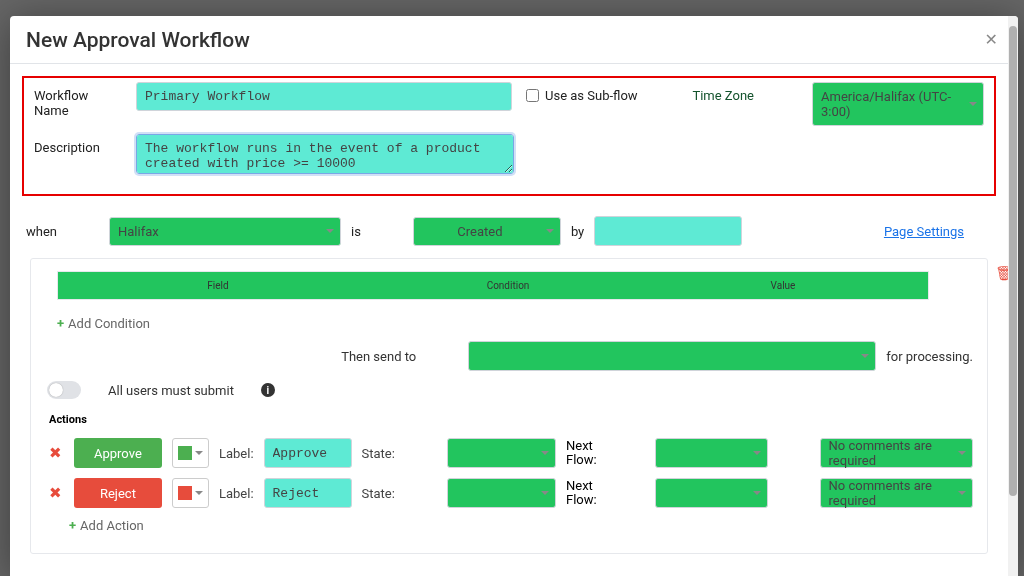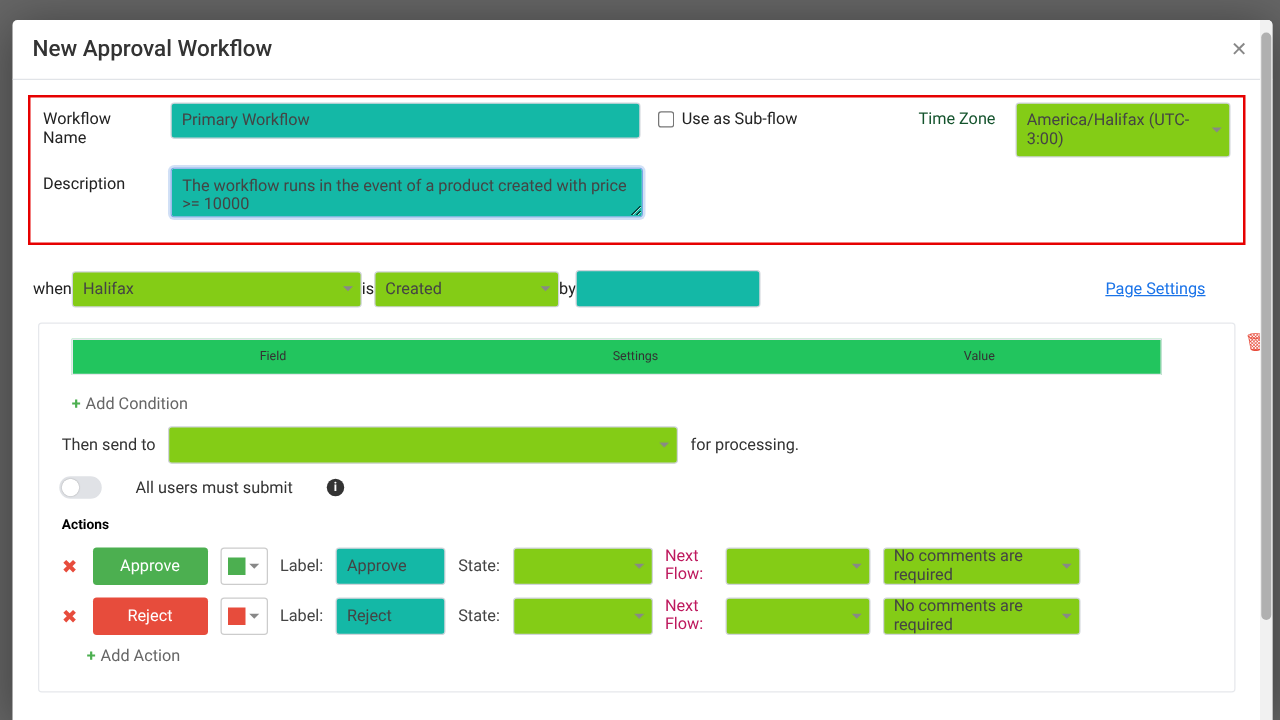--- a/index.html
+++ b/index.html
@@ -17,84 +17,84 @@
     background: #fff;
     border-radius: 4px 4px 0 0;
     box-shadow: 0 4px 40px rgba(0,0,0,.4);
     display: flex; flex-direction: column;
     overflow: hidden;
   }
   .modal-header {
     display: flex; align-items: center; justify-content: space-between;
     padding: 10px 16px; border-bottom: 1px solid #e1e4e8;
   }
-  .modal-title { font-size: 18px; color: #333; font-weight: 500; }
+  .modal-title { font-size: 21px; color: #333; font-weight: 500; }
   .close-x { color: #888; font-size: 16px; cursor: pointer; padding: 4px; background:none; border:none; }
 
   .modal-body { position: relative; flex: 1; overflow-y: auto; padding: 12px 12px 20px 12px; }
 
   .scrollbar-track { position:absolute; right:0; top:0; width:10px; height:100%; background:#f1f1f1; }
   .scrollbar-thumb { position:absolute; right:1px; top:10px; width:8px; height:470px; background:#b0b0b0; border-radius:4px; }
 
   
   .highlight-box {
     border: 2px solid #e60000;
     padding: 4px 10px 12px;
     margin-bottom: 8px;
     width: 974px;
   }
   .row { display: flex; align-items: flex-start; gap: 10px; margin-bottom: 8px; }
   .label { font-size: 13px; color: #222; width: 92px; padding-top: 6px; }
   .text-input {
     font-size: 13px; color: #444; padding: 6px 8px;
-    border: 1px solid #d0d4da; border-radius: 3px; background:#14b8a6;
+    border: 1px solid #d0d4da; border-radius: 3px; background:#5eead4;font-family:Liberation Mono, monospace;
   }
   .name-input { width: 376px; }
   .desc-input {
     width: 378px; height: 40px; resize: both;
     border: 1px solid #7aa7e6 !important;
     box-shadow: 0 0 0 2px rgba(122,167,230,.35);
     overflow:auto;
   }
   .checkbox-wrap { display: flex; align-items: center; gap: 6px; font-size:13px; color:#222; margin-left: 4px; margin-top:6px;}
   .tz-label { font-size:13px; color:#14532d; margin-left:auto; margin-right:6px; padding-top:6px;}
   .select-box {
     position: relative;
     display:flex; align-items:center; justify-content:space-between;
-    font-size:13px; color:#444; background:#84cc16;
+    font-size:13px; color:#444; background:#22c55e;
     border:1px solid #d0d4da; border-radius:3px;
-    padding: 6px 22px 6px 8px; cursor:pointer;
+    padding: 6px 22px 6px 8px; cursor:pointer;margin-left:42px;
   }
   .caret {
     position:absolute; right:6px; top:50%; transform:translateY(-50%);
     width:0;height:0;border-left:4px solid transparent;border-right:4px solid transparent;border-top:4.5px solid #888;
   }
   .tz-select { width: 172px; }
 
   
-  .trigger-row { display:flex; align-items:center; padding: 12px 4px; font-size:13px; color:#222;}
+  .trigger-row { display:flex; align-items:center; gap:10px; padding: 12px 4px; font-size:13px; color:#222;}
   .trig-select-1 { width: 232px; }
-  .trig-select-2 { width: 148px; }
+  .trig-select-2 { width: 148px; justify-content: center; }
   .trig-input { width: 148px; height:30px; }
   .page-settings { margin-left:auto; color:#1a73e8; font-size:13px; text-decoration:underline; cursor:pointer; margin-right: 38px;}
 
   
   .process-block { position:relative; margin: 0 8px 10px 8px; border:1px solid #e6e8ec; border-radius:3px; padding: 12px 14px 16px; width: 958px;}
   .cond-header { display:flex; background:#22c55e; border:1px solid #e6e8ec; font-size:10px; color:#333; width: 872px; margin-left:12px;}
   .cond-header > div { padding:8px 12px; }
   .ch-field { flex: 0 0 320px; text-align:center;}
   .ch-op { flex: 0 0 260px; text-align:center;}
   .ch-val { flex: 1; text-align:center;}
   .trash { position:absolute; right: -26px; top: 6px; color:#e74c3c; font-size:14px; cursor:pointer; }
   .add-link { color:#4CAF50; font-size:13px; cursor:pointer; }
   .add-link .plus { color:#4CAF50; font-weight:bold; margin-right:4px;}
   .add-link span.txt { color:#666; }
   .add-cond { margin: 16px 0 8px 12px; display:block;}
 
-  .sendto-row { display:flex; align-items:center; gap:10px; margin: 10px 0 8px 4px; font-size:13px; color:#333;}
+  .sendto-row { display:flex; align-items:center; gap:10px; margin: 10px 0 8px 4px; font-size:13px; color:#333;justify-content:flex-end;}
   .sendto-select { width: 408px; height:30px;}
 
   .toggle-row { display:flex; align-items:center; gap:27px; margin:10px 0 4px 2px; font-size:13px; color:#333;}
   .toggle { width:34px; height:18px; background:#e0e2e6; border-radius:18px; position:relative; cursor:pointer;}
   .toggle .knob { position:absolute; left:2px; top:2px; width:14px; height:14px; background:#fff; border-radius:50%; box-shadow:0 0 1px rgba(0,0,0,.4);}
   .info-icon { width:14px;height:14px;border-radius:50%;background:#333;color:#fff;font-size:10px;display:inline-flex;align-items:center;justify-content:center;font-weight:bold;}
 
   .actions-title { font-size:11px; font-weight:700; margin:14px 0 12px 4px;}
 
   .action-row { display:flex; align-items:center; gap:10px; margin: 6px 0 10px 2px; font-size:13px; color:#333;}
@@ -103,21 +103,21 @@
   .approve-btn { background:#4CAF50; }
   .reject-btn { background:#e74c3c; }
   .color-pick { width:38px; height:30px; border:1px solid #ccc; border-radius:3px; display:flex; align-items:center; justify-content:center; gap:3px; position:relative; cursor:pointer; background:#fff;}
   .swatch { width:14px;height:14px; }
   .swatch.green { background:#4CAF50; }
   .swatch.red { background:#e74c3c; }
   .color-pick .caret { position:static; transform:none;}
   .lbl { color:#444; }
   .action-input { width:88px; height:30px; }
   .state-select { width:112px; height:30px;}
-  .nf-label { width:38px; line-height:1.1; color:#be185d;}
+  .nf-label { width:38px; line-height:1.1; color:#000000;}
   .nf-select { width:116px; height:30px;}
   .comments-select { width:158px; height:30px;}
   .add-action { margin: 8px 0 4px 24px; display:block;}
 </style>
 </head>
 <body>
 
 <div class="backdrop"></div>
 
 <div class="modal">
@@ -162,21 +162,21 @@
       <span>by</span>
       <input class="text-input trig-input" value="" style="">
       <a class="page-settings">Page Settings</a>
     </div>
 
     <div class="process-block">
       <span class="trash">🗑</span>
       <div style="position:relative;">
         <div class="cond-header">
           <div class="ch-field">Field</div>
-          <div class="ch-op">Settings</div>
+          <div class="ch-op">Condition</div>
           <div class="ch-val">Value</div>
         </div>
       </div>
       <a class="add-link add-cond"><span class="plus">+</span><span class="txt">Add Condition</span></a>
 
       <div class="sendto-row">
         <span>Then send to</span>
         <div class="select-box sendto-select">
           <span></span>
           <span class="caret"></span>

